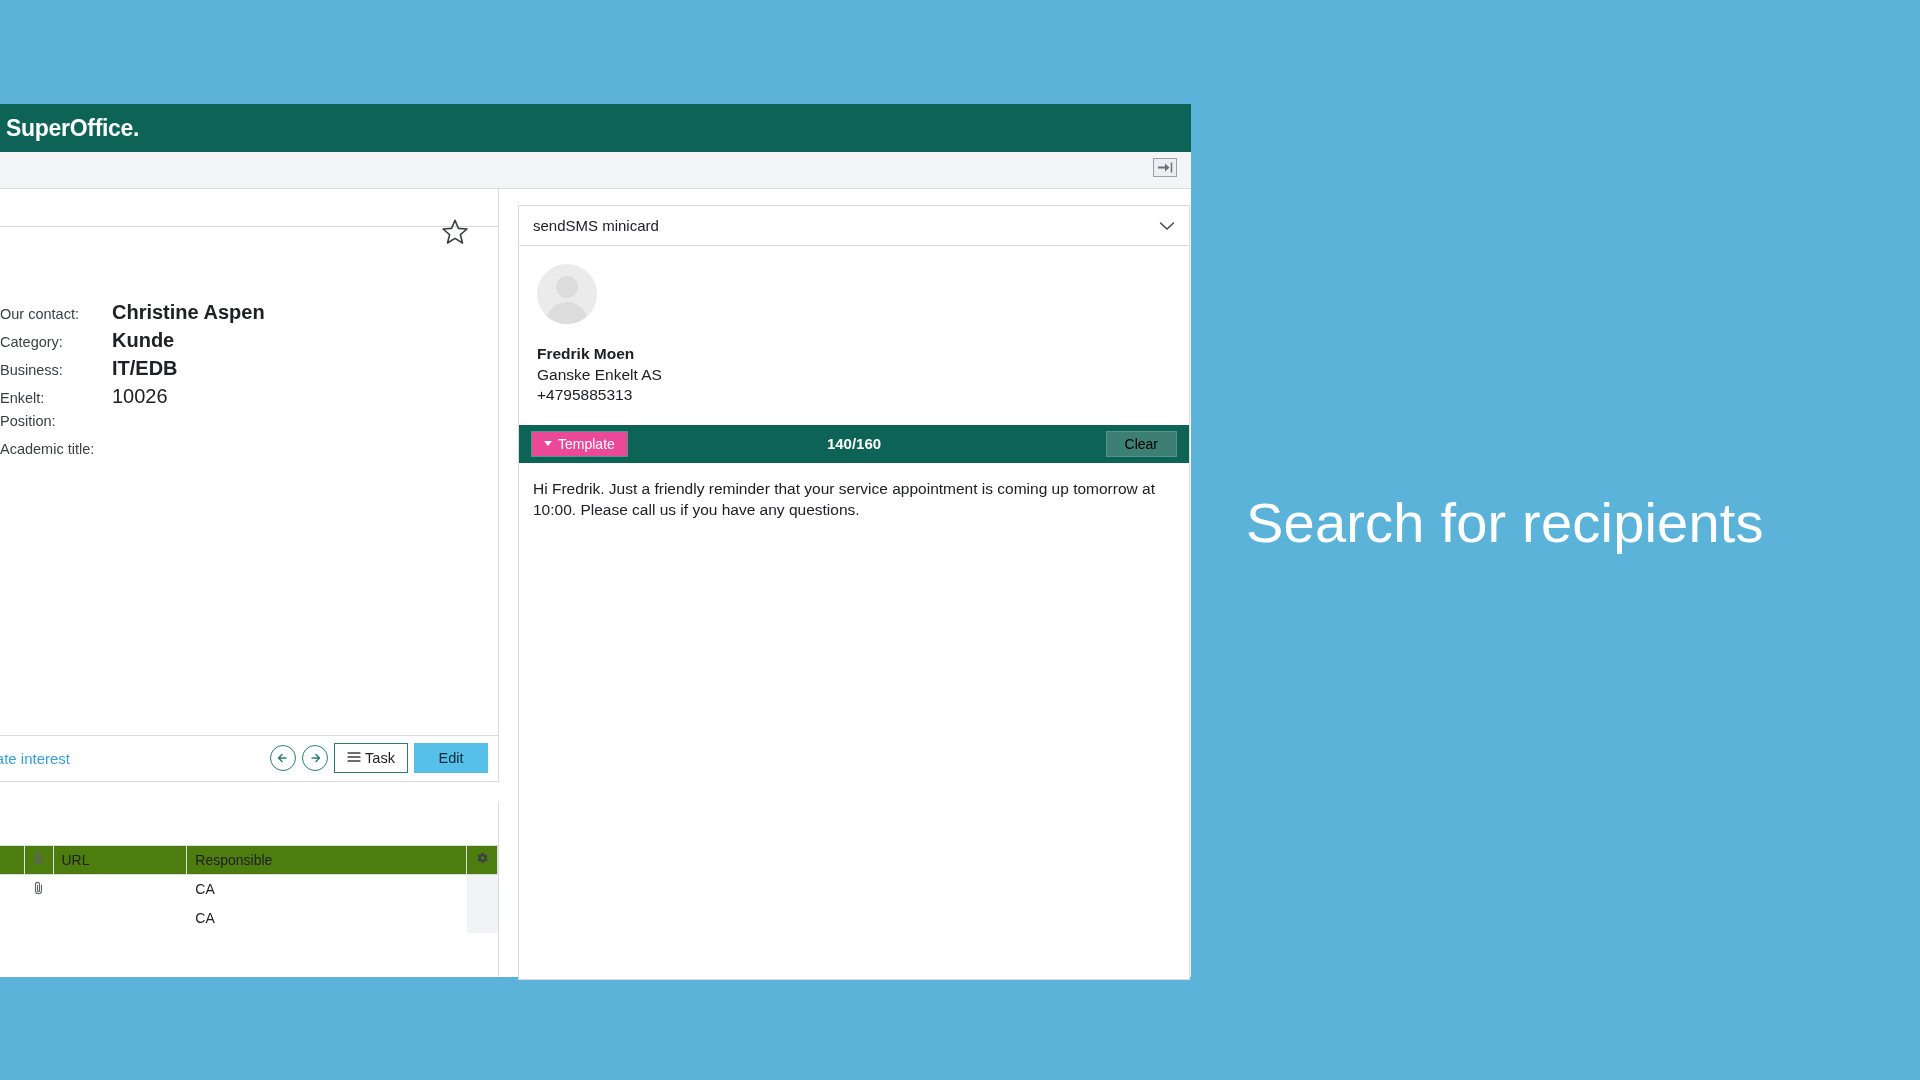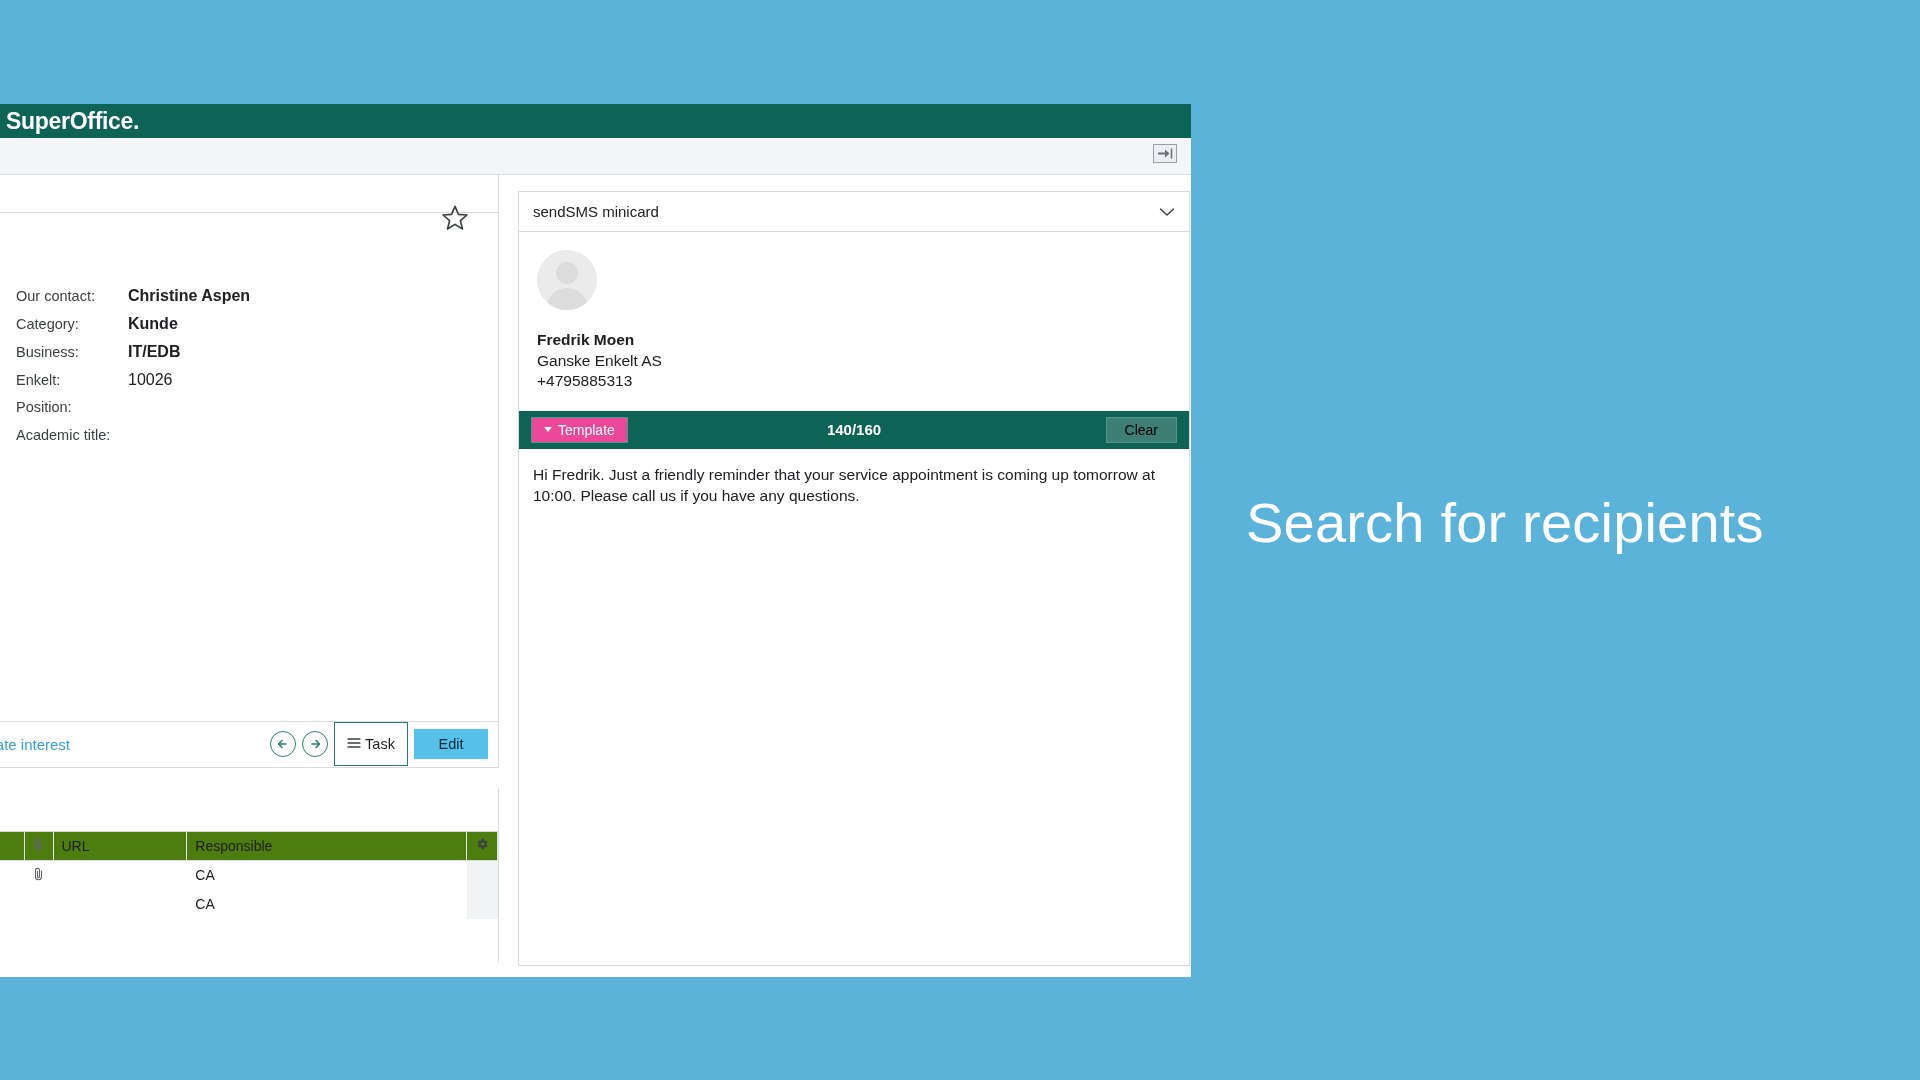--- a/index.html
+++ b/index.html
@@ -15,21 +15,21 @@
 
   
   .app-window {
     position: absolute; left: 0; top: 104px;
     width: 1191px; height: 873px;
     background: #ffffff;
   }
 
   
   .so-header {
-    height: 34px; background: #0d6356;
+    height: 48px; background: #0d6356;
     display: flex; align-items: center;
     padding-left: 6px;
     text-align: center;
   }
   .so-logo {
     color: #ffffff; font-size: 23px; font-weight: bold;
     letter-spacing: -0.3px;
   }
   .so-logo .dot { font-size: 23px; }
 
@@ -79,24 +79,23 @@
 
   .field-list { padding-top: 74px; }
   .field-row {
     display: flex; align-items: baseline;
     height: 28px;
     font-size: 14.5px;
   }
   .field-label {
     width: 112px; color: #3c4043;
     font-size: 14.5px;
-    margin-left: 16px;
   }
   .field-value {
-    color: #202124; font-weight: bold; font-size: 16px;
+    color: #202124; font-weight: bold; font-size: 20px;
   }
   .field-value.normal { font-weight: normal; }
 
   
   .card-actions {
     height: 48px;
     border-top: 1px solid #d8dbe0;
     border-right: 1px solid #d8dbe0;
     border-bottom: 1px solid #d8dbe0;
     background: #fff;
@@ -112,21 +111,21 @@
   .actions-right {
     margin-left: auto;
     display: flex; align-items: center; gap: 6px;
   }
   .circle-btn {
     width: 26px; height: 26px; border-radius: 50%;
     border: 1.6px solid #2e7d6f;
     display: flex; align-items: center; justify-content: center;
   }
   .btn-task {
-    height: 44px; min-width: 74px;
+    height: 30px; min-width: 74px;
     border: 1.5px solid #2e7d6f; background: #ffffff;
     color: #202124; font-size: 14.5px;
     display: flex; align-items: center; justify-content: center;
     gap: 4px; padding: 0 8px;
   }
   .btn-edit {
     height: 30px; min-width: 74px;
     background: #56c0e8; border: 1px solid #56c0e8;
     color: #0a2b38; font-size: 14.5px;
     display: flex; align-items: center; justify-content: center;

